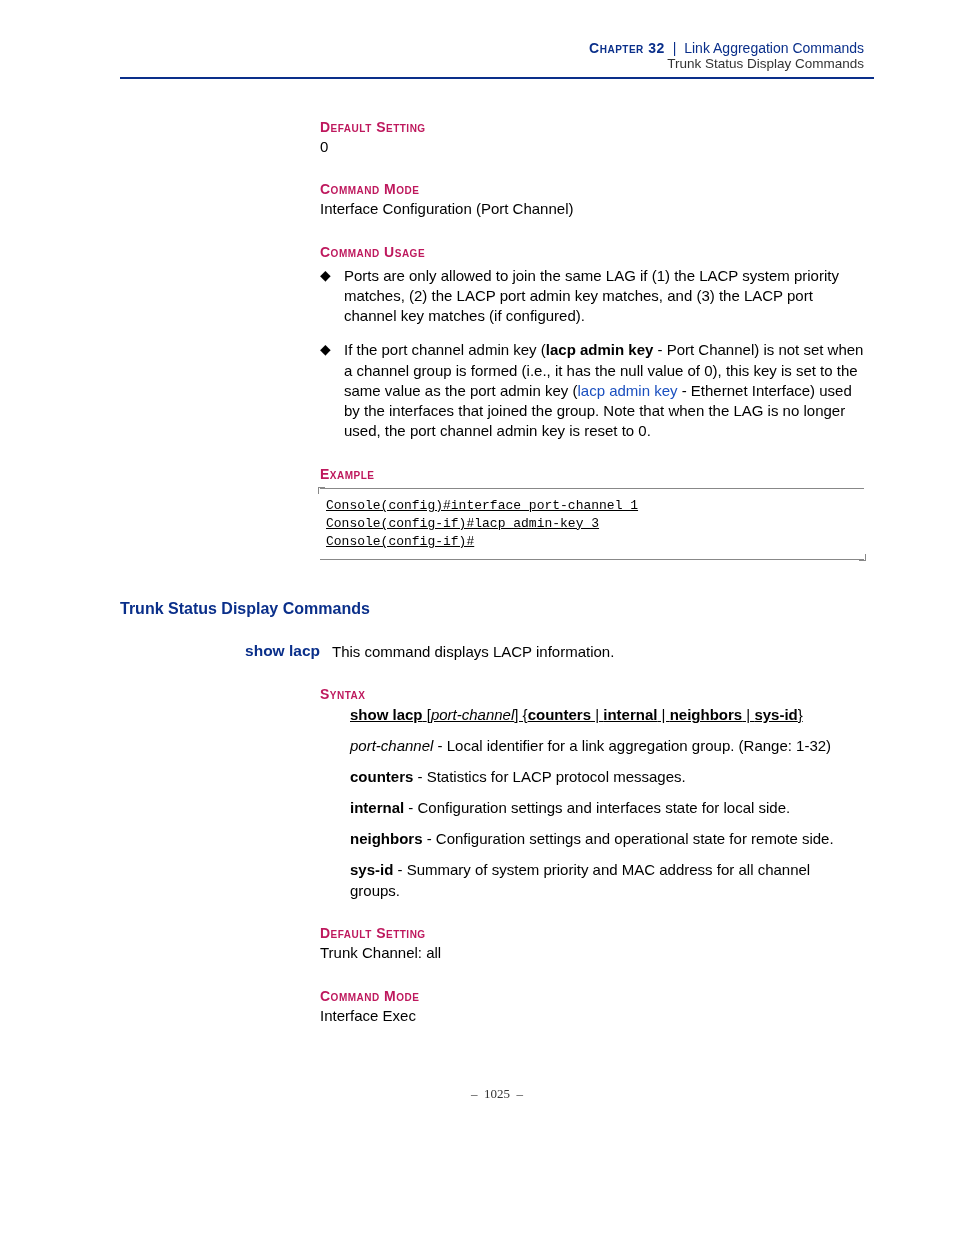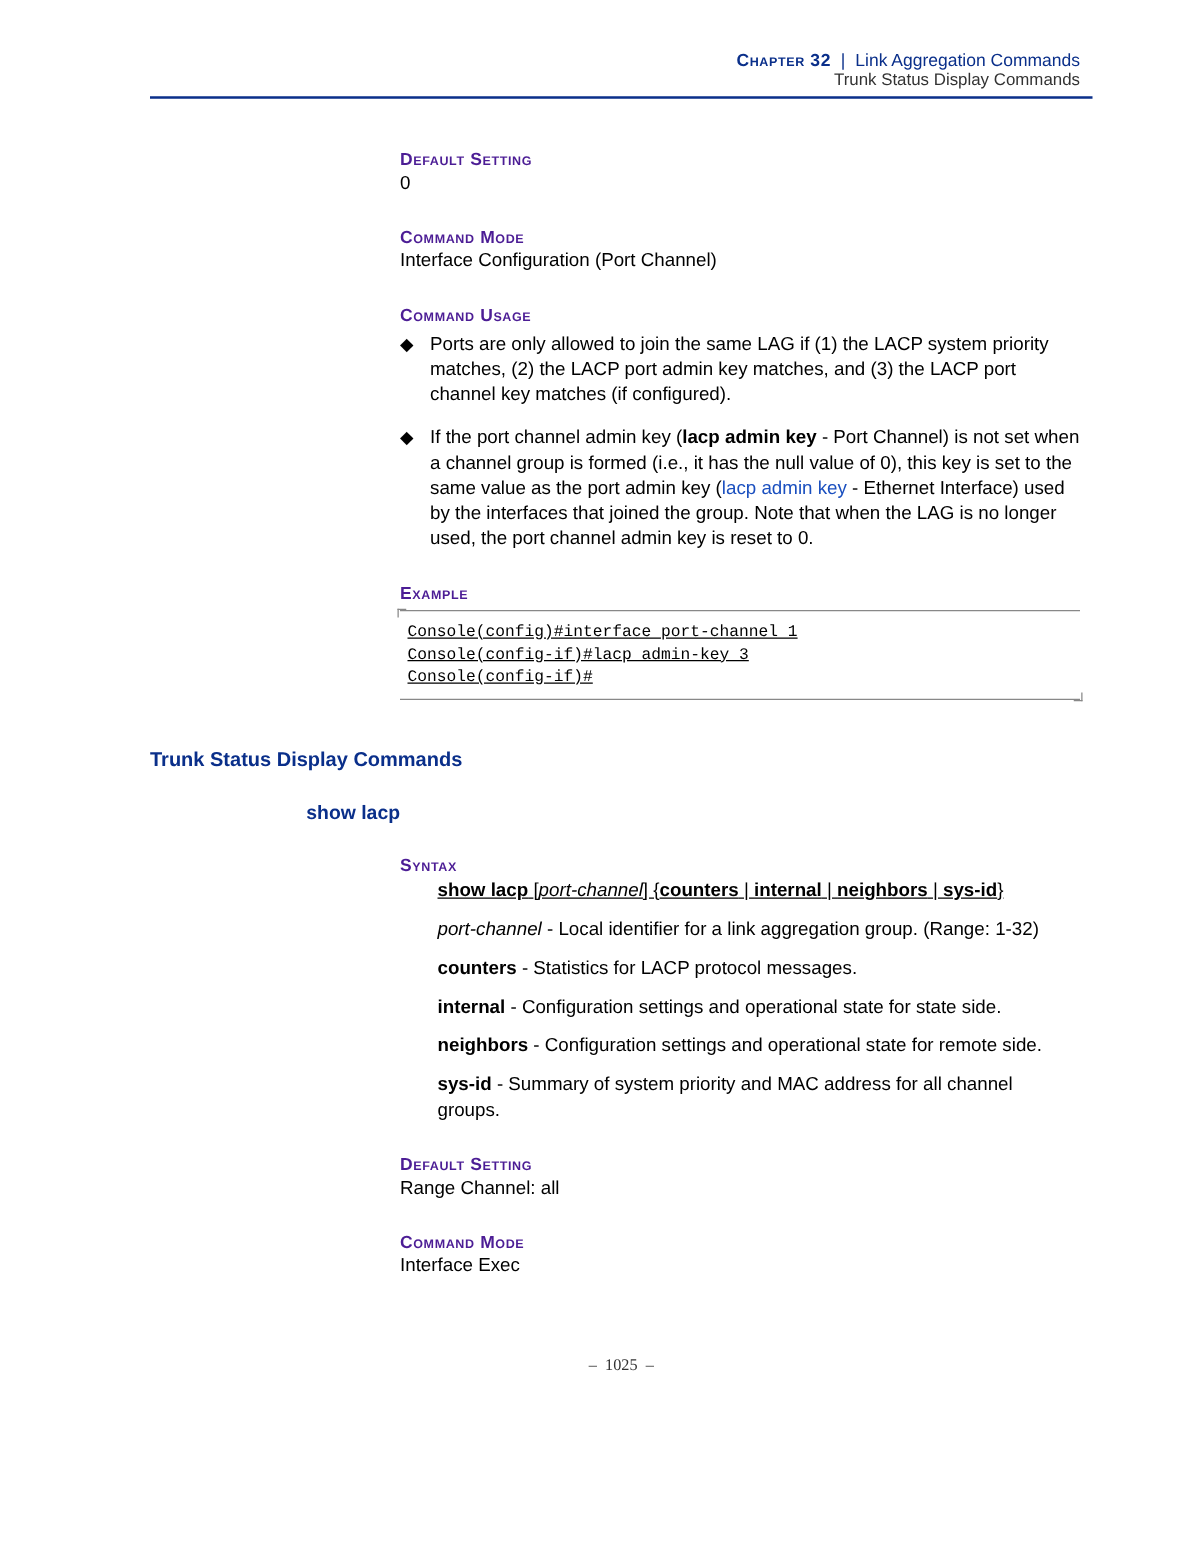--- a/index.html
+++ b/index.html
@@ -44,21 +44,21 @@
     border-top: 2px solid #0a2f8a;
     margin: 6px 0 40px 0;
   }
   .content {
     margin-left: 200px;
     margin-right: 10px;
   }
   .section-label {
     font-variant: small-caps;
     font-weight: bold;
-    color: #4c1d95;
+    color: #be185d;
     letter-spacing: 0.5px;
     margin-top: 24px;
     margin-bottom: 2px;
     font-size: 14px;
   }
   .body-text {
     line-height: 1.35;
     margin-bottom: 4px;
   }
   .bullet {
@@ -197,48 +197,49 @@
       <div class="code">Console(config)#interface port-channel 1
 Console(config-if)#lacp admin-key 3
 Console(config-if)#</div>
     </div>
   </div>
 
   <div class="section-heading">Trunk Status Display Commands</div>
 
   <div class="cmd-row">
     <div class="cmd-name">show lacp</div>
+    <div class="cmd-desc">This command displays LACP information.</div>
   </div>
 
   <div class="content">
     <div class="section-label">Syntax</div>
 
     <div class="syntax-block">
       <span class="b">show lacp</span>
       <span>[</span><span class="i">port-channel</span><span>] {</span><span class="b">counters</span><span> | </span><span class="b">internal</span><span> | </span><span class="b">neighbors</span><span> | </span><span class="b">sys-id</span><span>}</span>
     </div>
 
     <div class="param-block">
       <span class="i">port-channel</span><span> - Local identifier for a link aggregation group. (Range: 1-32)</span>
     </div>
     <div class="param-block">
       <span class="b">counters</span><span> - Statistics for LACP protocol messages.</span>
     </div>
     <div class="param-block">
-      <span class="b">internal</span><span> - Configuration settings and operational state for state side.</span>
+      <span class="b">internal</span><span> - Configuration settings and interfaces state for local side.</span>
     </div>
     <div class="param-block">
       <span class="b">neighbors</span><span> - Configuration settings and operational state for remote side.</span>
     </div>
     <div class="param-block">
       <span class="b">sys-id</span><span> - Summary of system priority and MAC address for all channel groups.</span>
     </div>
 
     <div class="section-label">Default Setting</div>
-    <div class="body-text">Range Channel: all</div>
+    <div class="body-text">Trunk Channel: all</div>
 
     <div class="section-label">Command Mode</div>
     <div class="body-text">Interface Exec</div>
   </div>
 
   <div class="footer">–&nbsp;&nbsp;1025&nbsp;&nbsp;–</div>
 
 </div>
 
 </body></html>

